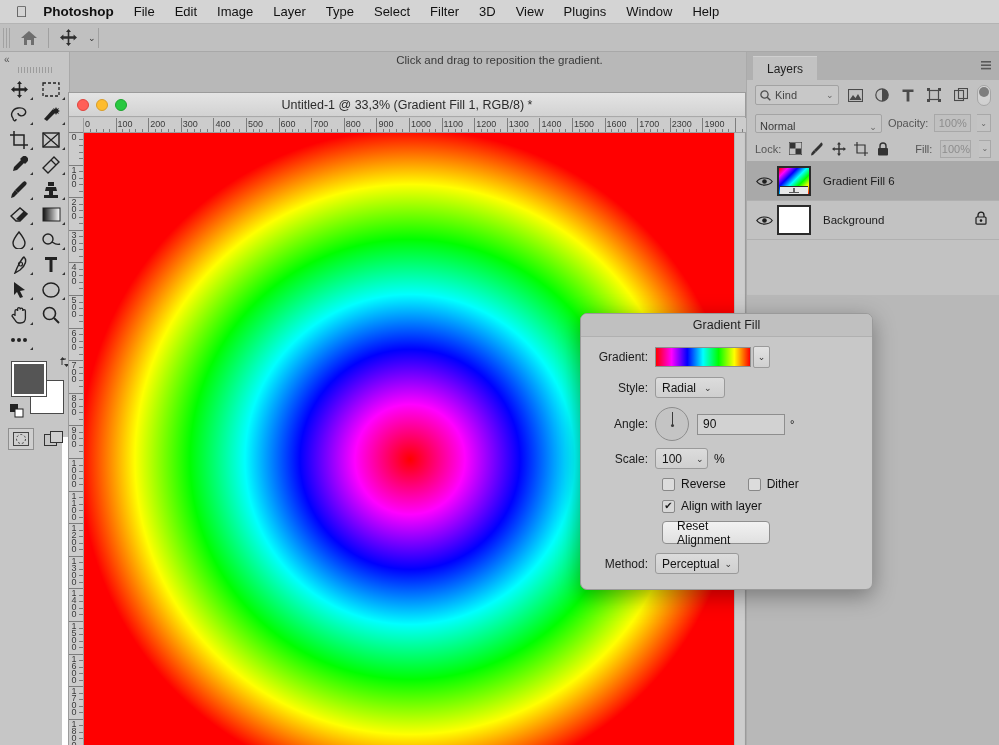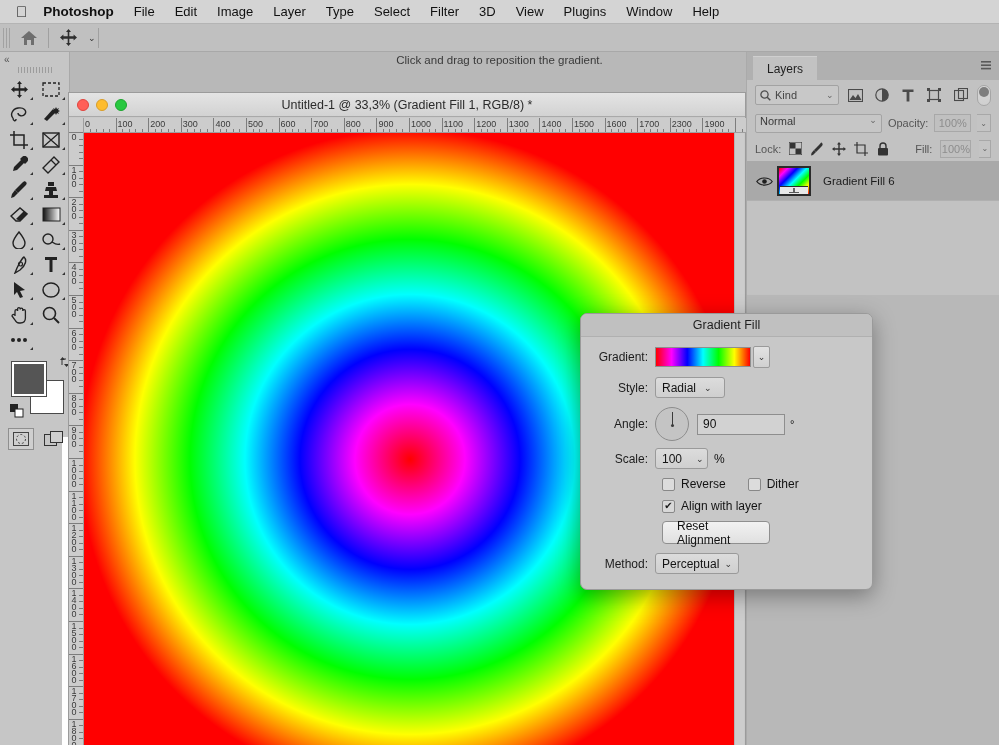--- a/index.html
+++ b/index.html
@@ -143,21 +143,21 @@
     font-size: 11px; color: #454545; position: relative;
   }
   .kindsel .kcaret { position: absolute; right: 4px; font-size: 9px; color: #666; }
   .fico { width: 20px; height: 20px; display: flex; align-items: center; justify-content: center; }
   .toggle-pill { width: 14px; height: 21px; border-radius: 7px;
     background: linear-gradient(#d8d8d8,#cfcfcf); border: 1px solid #a6a6a6; position: relative;}
   .toggle-pill::after { content:""; position:absolute; left:1px; top:1px; width:10px;height:10px;
     border-radius:50%; background:#7e7e7e; }
   .lp-blend { height: 26px; display: flex; align-items: center; padding: 0 8px; gap: 6px; }
   .blendsel { width: 130px; height: 19px; background: #c6c6c6; border: 1px solid #a4a4a4;
-    border-radius: 2px; font-size: 11px; color: #3a3a3a; display: flex; align-items: flex-start;
+    border-radius: 2px; font-size: 11px; color: #3a3a3a; display: flex; align-items: flex-end;
     padding: 0 4px; position: relative; }
   .blendsel .kcaret { position: absolute; right: 4px; font-size: 9px; color: #666; }
   .lp-lbl { font-size: 11px; color: #555; }
   .numbox { width: 38px; height: 18px; background: #c0c0c0; border: 1px solid #a8a8a8;
     font-size: 11px; color: #8d8d8d; display: flex; align-items: center; justify-content: center; }
   .numcaret { width: 14px; height: 18px; border: 1px solid #a8a8a8; background: #c4c4c4;
     font-size: 8px; color: #666; display: flex; align-items: center; justify-content: center;
     border-left: none; }
   .lp-lock { height: 26px; display: flex; align-items: center; padding: 0 8px; gap: 8px;
     border-bottom: 1px solid #a9a9a9; }
@@ -929,20 +929,37 @@
       <div class="thumb-grad">
         <div class="bar">
           <svg width="10" height="5" viewBox="0 0 10 5">
               <path d="M0 5 H10 M5 0 L5 4" stroke="#2b2b2b" stroke-width="1.4"></path>
             </svg>
         </div>
       </div>
       <span class="layername">Gradient Fill 6</span>
     </div>
 
+    <div class="layerrow">
+      <div class="eye">
+        <svg width="17" height="11" viewBox="0 0 17 11">
+            <path d="M0.8 5.5 C4 0.8 13 0.8 16.2 5.5 C13 10.2 4 10.2 0.8 5.5z" fill="none" stroke="#1e1e1e" stroke-width="1.2"></path>
+            <circle cx="8.5" cy="5.5" r="2.3" fill="#1e1e1e"></circle>
+          </svg>
+      </div>
+      <div class="thumb-white"></div>
+      <span class="layername">Background</span>
+      <span class="lockbadge">
+        <svg width="12" height="14" viewBox="0 0 12 14">
+            <path d="M3 6 V4.2 a3 3 0 0 1 6 0 V6" fill="none" stroke="#1e1e1e" stroke-width="1.3"></path>
+            <rect x="1" y="6" width="10" height="7.2" rx="1" fill="none" stroke="#1e1e1e" stroke-width="1.2"></rect>
+            <circle cx="6" cy="9.6" r="1.3" fill="#1e1e1e"></circle>
+          </svg>
+      </span>
+    </div>
 
     <div class="lp-rest"></div>
   </div>
 
   <div class="dialog">
     <div class="dlg-title">
       <span>Gradient Fill</span>
     </div>
     <div class="dlg-body">
 

